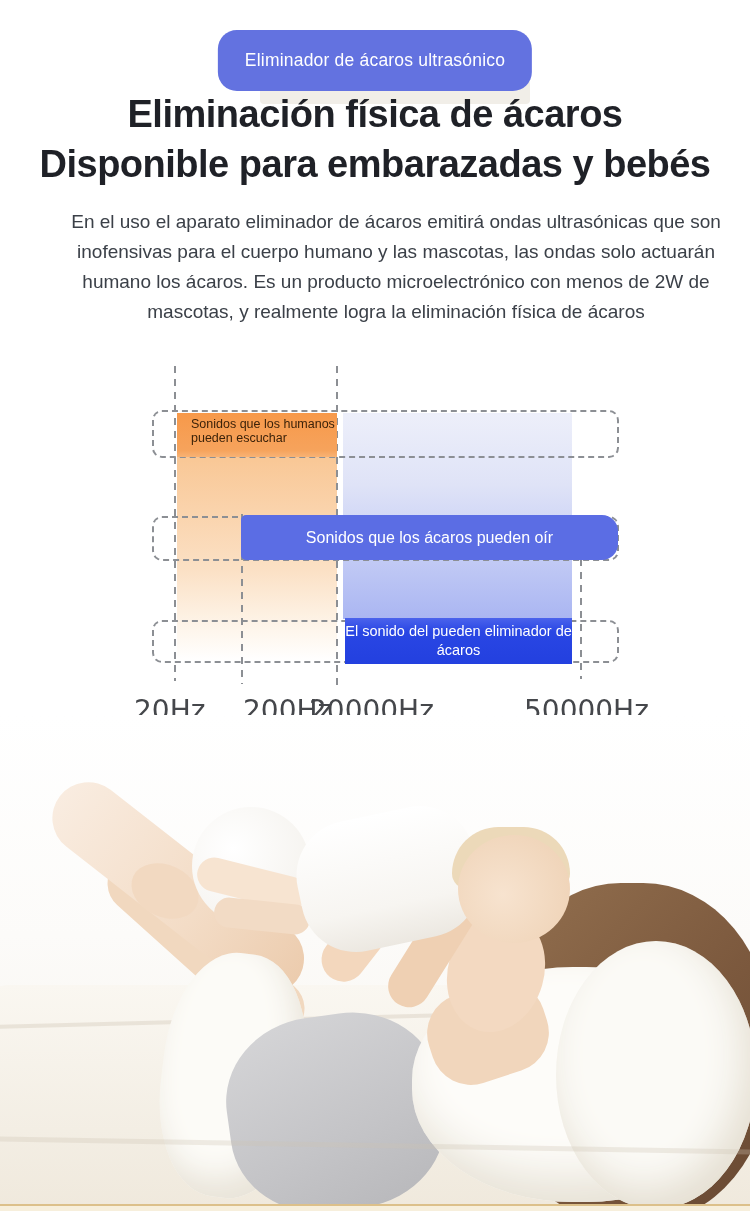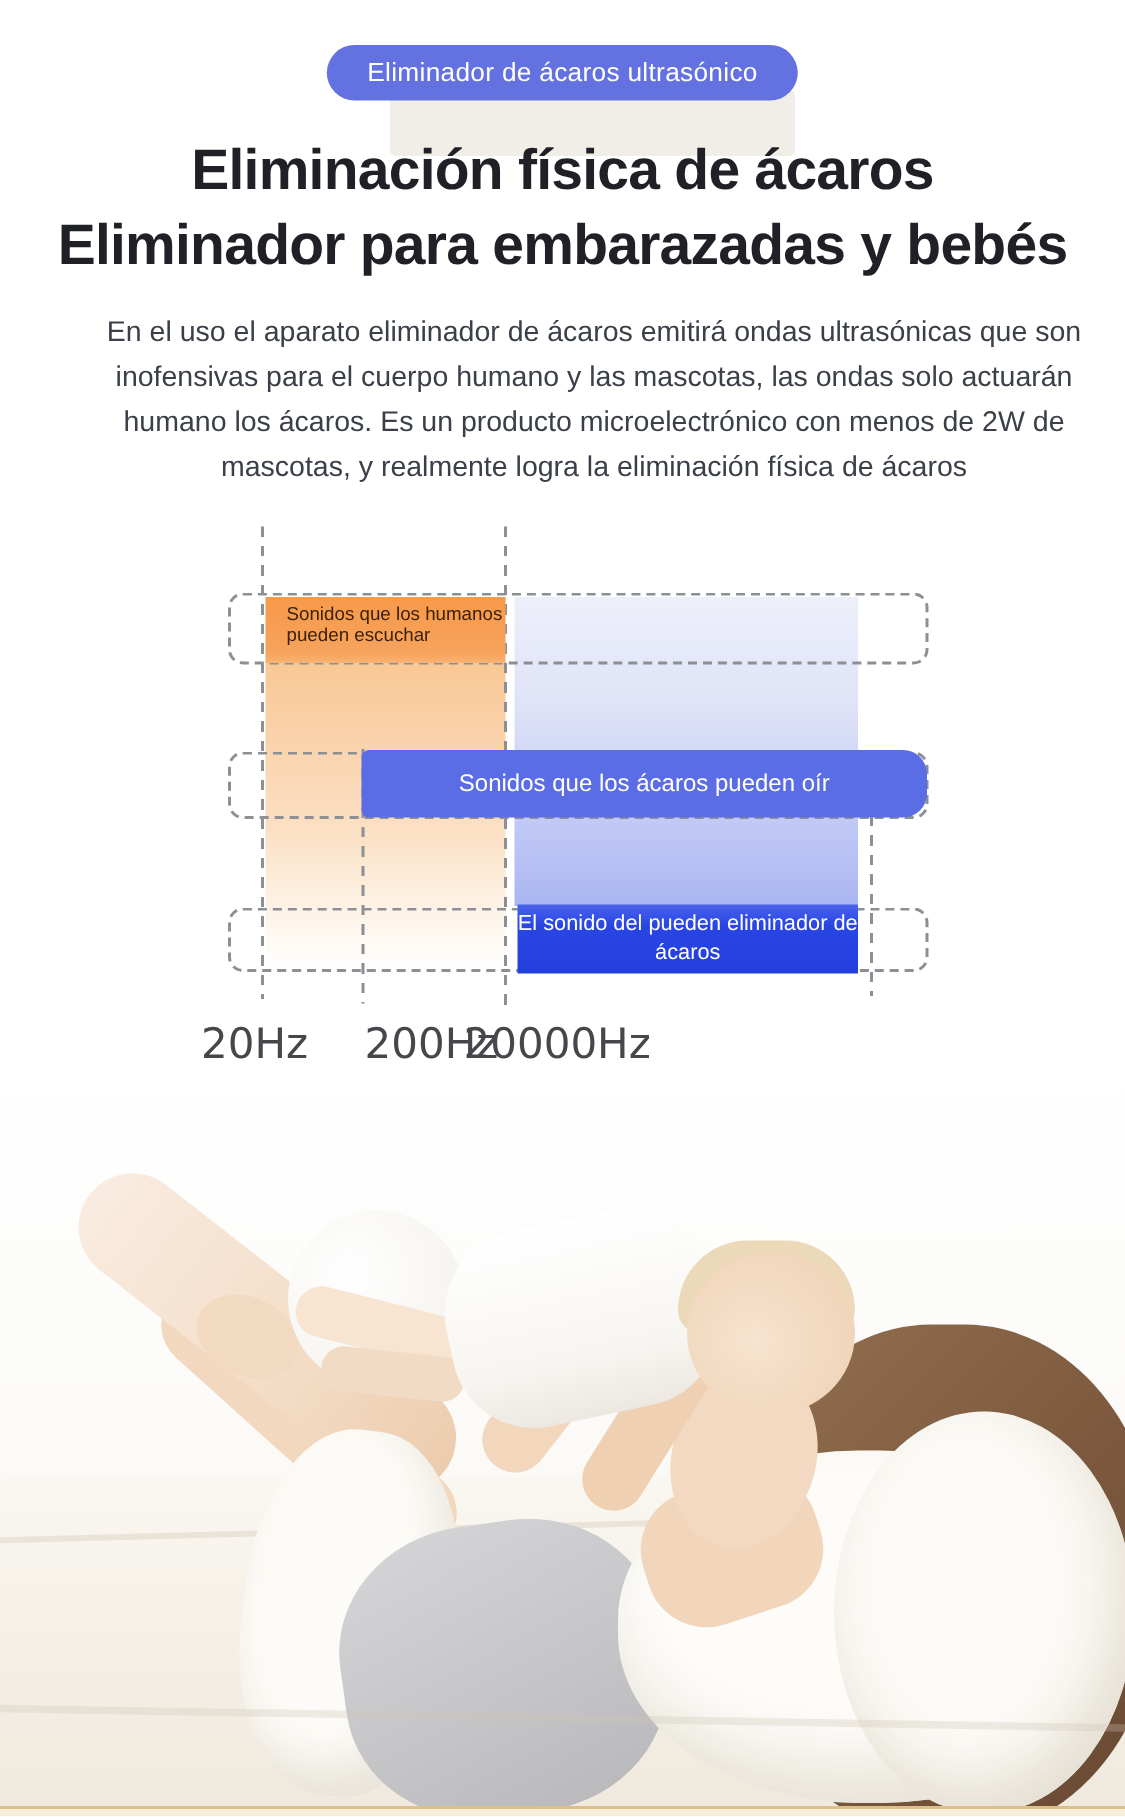--- a/index.html
+++ b/index.html
@@ -7,38 +7,38 @@
     position:relative;width:750px;height:1211px;overflow:hidden;
     background:#ffffff;font-family:"Liberation Sans",sans-serif;
   }
   
   .badge-ghost{
     position:absolute;left:260px;top:60px;width:270px;height:44px;
     background:#f1eee8;border-radius:4px;
   }
   .badge{
     position:absolute;left:50%;top:30px;transform:translateX(-50%);
-    height:37px;line-height:37px;padding:0 27px;border-radius:19px;
+    height:37px;line-height:37px;padding:12px 27px;border-radius:19px;
     background:#6372e0;color:#fff;font-size:17.5px;letter-spacing:.2px;
     white-space:nowrap;
   }
   
   .h1,.h2{
     position:absolute;left:0;width:750px;text-align:center;
     font-weight:bold;color:#1f2127;letter-spacing:-.5px;
     font-size:38px;line-height:44px;margin:0;white-space:nowrap;
   }
   .h1{top:92px;}
   .h2{top:142px;}
   
   .intro{position:absolute;left:0;top:207px;width:750px;text-align:center;
     color:#3b4048;font-size:19px;line-height:30px;margin-left:21px;}
   .intro div{white-space:nowrap;}
   
-  .fig{position:absolute;left:0;top:1px;width:700px;height:720px;}
+  .fig{position:absolute;left:0;top:16px;width:700px;height:720px;}
   .vline{position:absolute;width:2px;
     background:repeating-linear-gradient(180deg,#8c8f94 0 7px,transparent 7px 13px);}
   .v1{left:174px;top:350px;height:315px;}
   .v2{left:241px;top:498px;height:170px;}
   .v3{left:336px;top:350px;height:320px;}
   .v4{left:580px;top:543px;height:120px;}
   .drect{position:absolute;border:2px dashed #8c8f94;border-radius:10px;}
   .dr1{left:152px;top:394px;width:463px;height:44px;}
   .dr2{left:152px;top:500px;width:463px;height:41px;}
   .dr3{left:152px;top:604px;width:463px;height:39px;}
@@ -119,21 +119,21 @@
 </style>
 </head>
 <body>
 
 <div class="page">
 
   <div class="badge-ghost"></div>
   <div class="badge">Eliminador de ácaros ultrasónico</div>
 
   <h1 class="h1">Eliminación física de ácaros</h1>
-  <h1 class="h2">Eliminador para embarazadas y bebés</h1>
+  <h1 class="h2">Disponible para embarazadas y bebés</h1>
 
   <div class="intro">
     <div>En el uso el aparato eliminador de ácaros emitirá ondas ultrasónicas que son</div>
     <div>inofensivas para el cuerpo humano y las mascotas, las ondas solo actuarán</div>
     <div>humano los ácaros. Es un producto microelectrónico con menos de 2W de</div>
     <div>mascotas, y realmente logra la eliminación física de ácaros</div>
   </div>
 
   <div class="fig">
     <div class="col-orange"></div>
@@ -148,20 +148,21 @@
     <div class="drect dr2"></div>
     <div class="drect dr3"></div>
 
     <div class="bar-orange">Sonidos que los humanos pueden escuchar</div>
     <div class="bar-mid">Sonidos que los ácaros pueden oír</div>
     <div class="bar-dev">El sonido del pueden eliminador de ácaros</div>
 
     <div class="tick t1">20Hz</div>
     <div class="tick t2">200Hz</div>
     <div class="tick t3">20000Hz</div>
+    <div class="tick t4">50000Hz</div>
   </div>
 
   <div class="photo">
     <div class="bed-duvet"></div>
     <div class="bed-fold1"></div>
     <div class="m-leg2"></div>
     <div class="m-leg1"></div>
     <div class="m-foot2"></div>
     <div class="w-cushion"></div>
     <div class="m-grey"></div>

